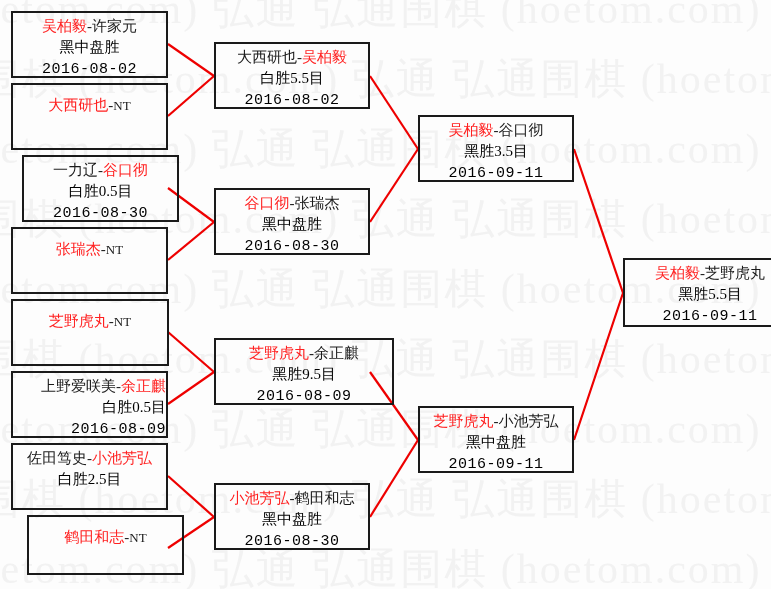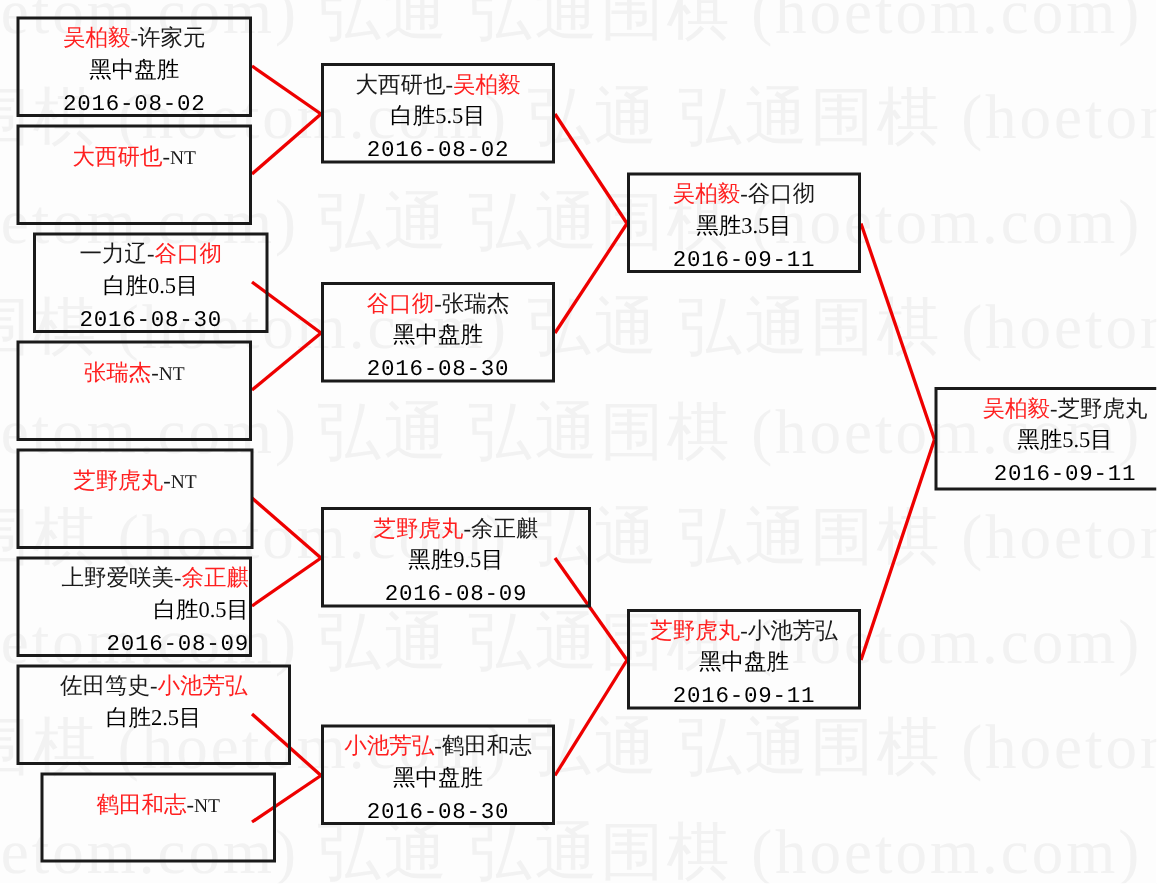--- a/index.html
+++ b/index.html
@@ -141,21 +141,21 @@
         <div class="players"><span class="win" style="color: rgb(255, 32, 32);">张瑞杰</span><span class="sep">-</span><span class="nt">NT</span></div>
       </div>
       <div class="match bye" style="left: 11px; top: 299px; width: 158px; height: 67px; border-color: rgb(26, 26, 26);">
         <div class="players"><span class="win" style="color: rgb(255, 32, 32);">芝野虎丸</span><span class="sep">-</span><span class="nt">NT</span></div>
       </div>
       <div class="match" style="left: 11px; top: 371px; width: 157px; height: 67px; border-color: rgb(26, 26, 26); text-align: right;">
         <div class="players"><span class="lose">上野爱咲美</span><span class="sep">-</span><span class="win" style="color: rgb(255, 32, 32);">余正麒</span></div>
         <div class="result">白胜0.5目</div>
         <div class="date">2016-08-09</div>
       </div>
-      <div class="match" style="left: 11px; top: 443px; width: 183px; height: 67px; border-color: rgb(26, 26, 26);">
+      <div class="match" style="left: 11px; top: 443px; width: 157px; height: 67px; border-color: rgb(26, 26, 26);">
         <div class="players"><span class="lose">佐田笃史</span><span class="sep">-</span><span class="win" style="color: rgb(255, 32, 32);">小池芳弘</span></div>
         <div class="result">白胜2.5目</div>
       </div>
       <div class="match bye" style="left: 11px; top: 515px; width: 157px; height: 60px; border-color: rgb(26, 26, 26); margin-left: 16px;">
         <div class="players"><span class="win" style="color: rgb(255, 32, 32);">鹤田和志</span><span class="sep">-</span><span class="nt">NT</span></div>
       </div>
       <div class="match" style="left: 214px; top: 42px; width: 156px; height: 67px; border-color: rgb(26, 26, 26);">
         <div class="players"><span class="lose">大西研也</span><span class="sep">-</span><span class="win" style="color: rgb(255, 32, 32);">吴柏毅</span></div>
         <div class="result">白胜5.5目</div>
         <div class="date">2016-08-02</div>

